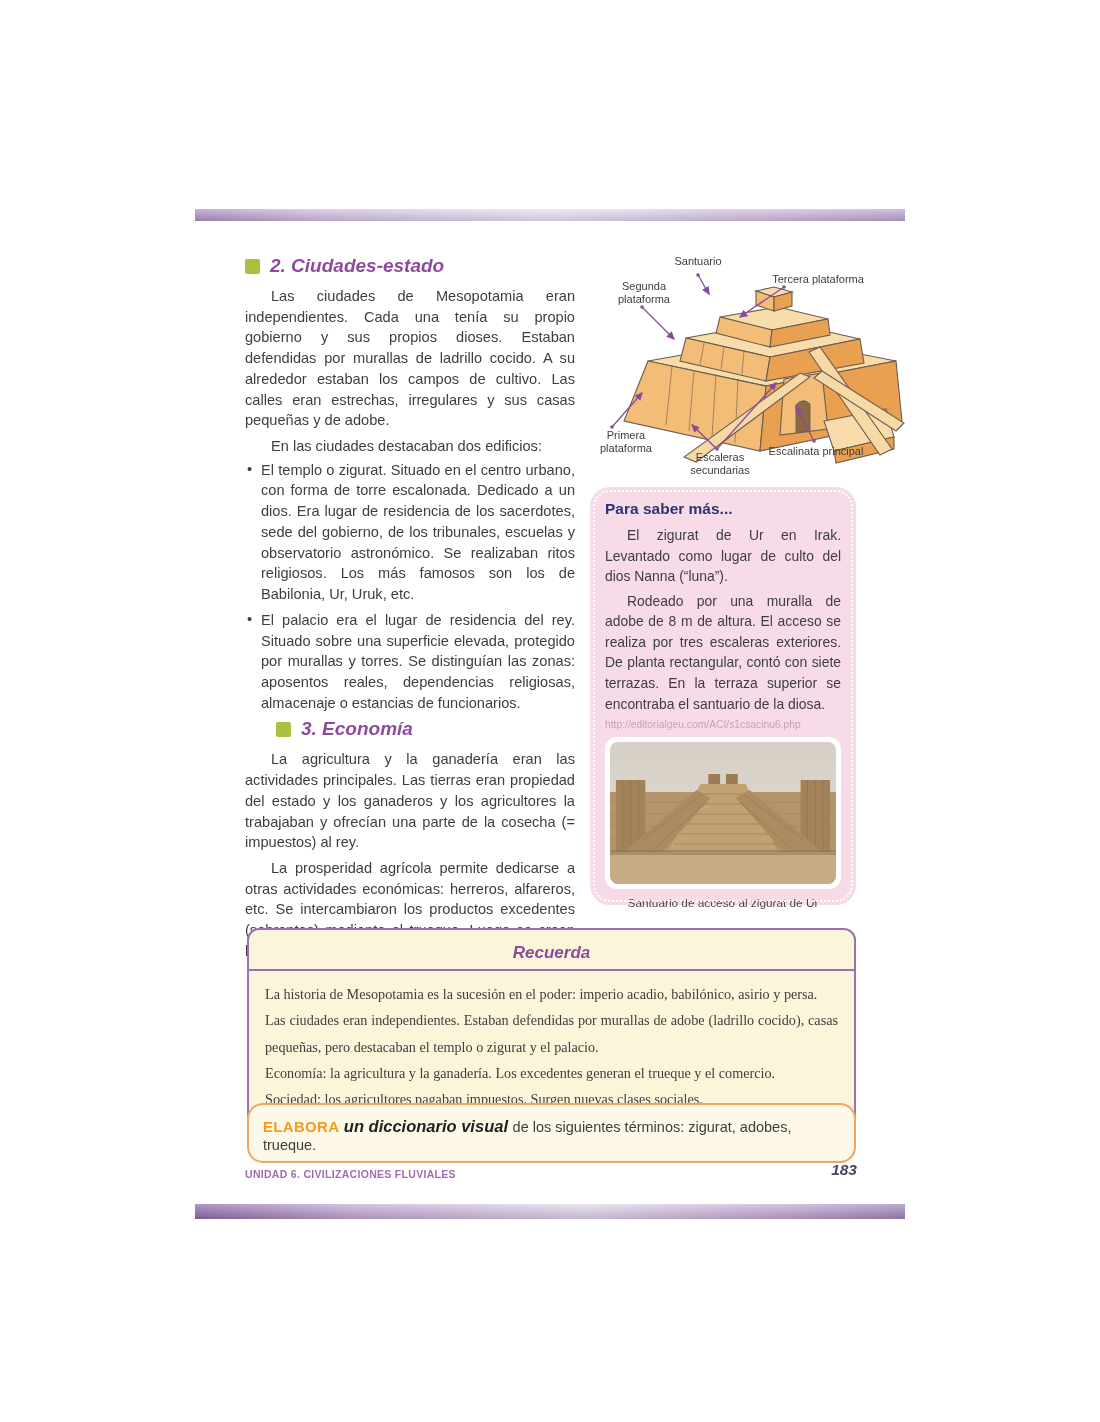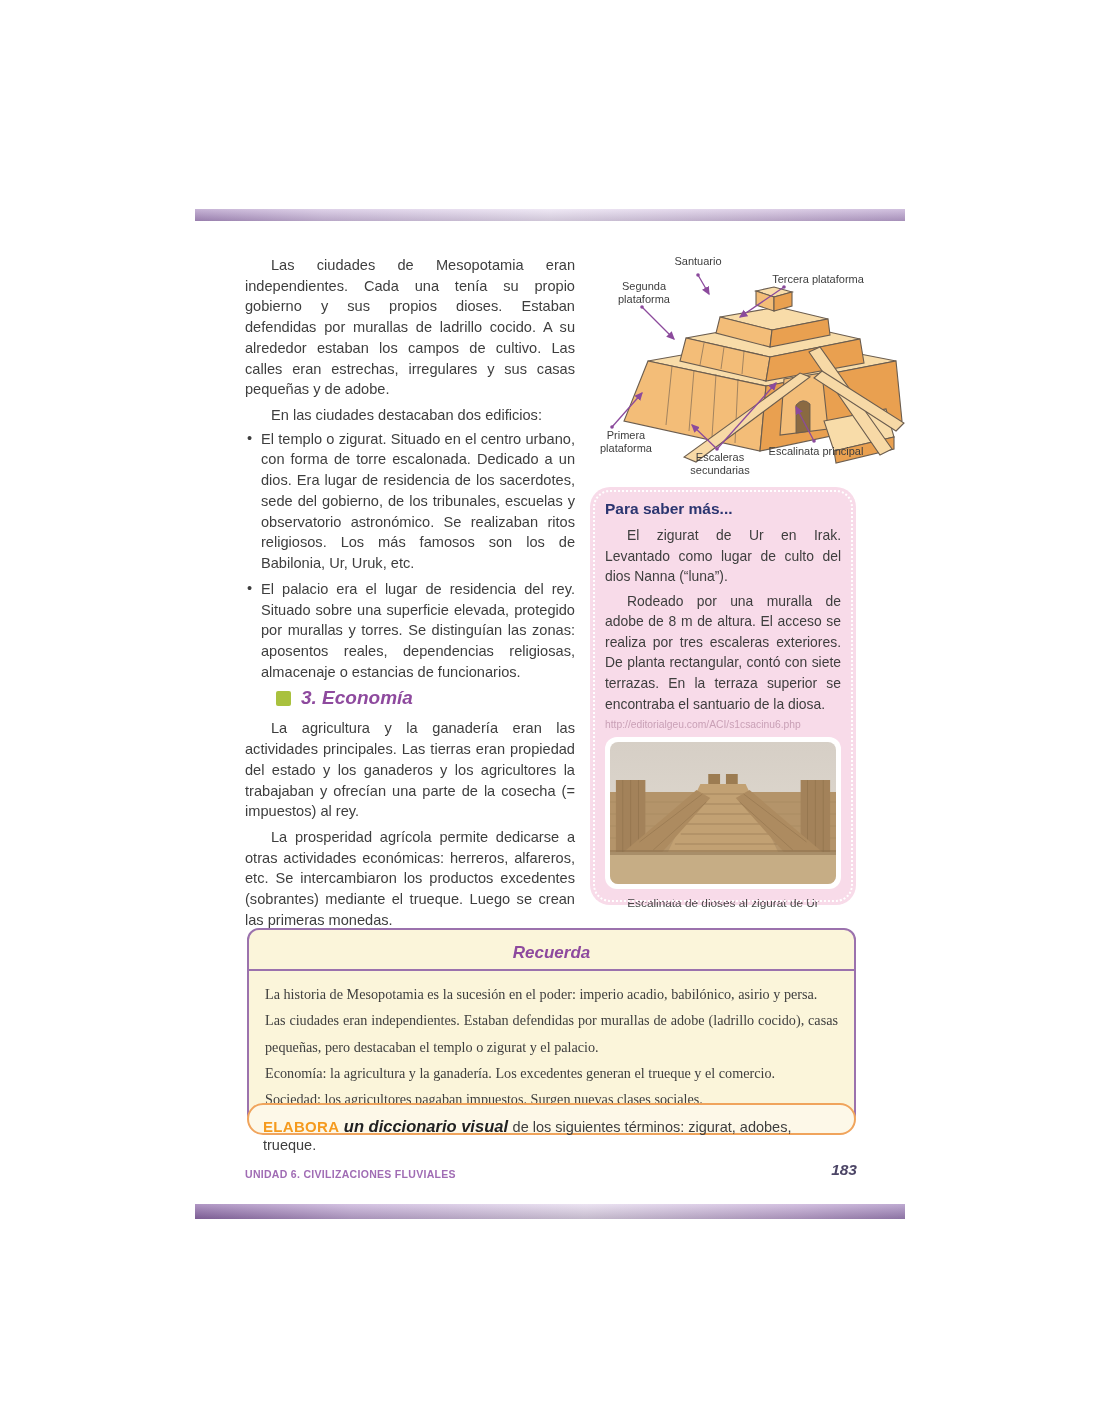--- a/index.html
+++ b/index.html
@@ -50,21 +50,21 @@
 
   
   .recuerda { position:absolute; left:247px; top:928px; width:609px; background:#fbf5da;
     border:2px solid #9b72ad; border-radius:12px; }
   .recuerda .head { text-align:center; padding:13px 0 6px; border-bottom:2px solid #9b72ad;
     font-size:17px; font-weight:bold; font-style:italic; color:#8e4a9e; }
   .recuerda .body { padding:10px 16px 12px; }
   .recuerda .body p { font-size:14.2px; line-height:1.85; text-align:justify; color:#3e3e3e;font-family:Liberation Serif, serif; }
 
   
-  .elabora { position:absolute; left:247px; top:1103px; width:609px; height:32px;
+  .elabora { position:absolute; left:247px; top:1103px; width:609px; height:60px;
     background:#fdf8e8; border:2px solid #f0a45c; border-radius:16px; padding:12px 14px 0; }
   .elabora .lab { color:#f59b1f; font-weight:bold; font-size:15px; letter-spacing:.3px; }
   .elabora .bld { font-weight:bold; font-style:italic; font-size:16.5px; color:#222; }
   .elabora .rst { font-size:14.5px; color:#3e3e3e; }
 
   
   .foot-left { position:absolute; left:245px; top:1168px; font-size:10.5px; font-weight:bold;
     color:#a06cb4; letter-spacing:.3px;text-align:right; }
   .foot-num { position:absolute; left:795px; top:1161px; width:62px; text-align:right;
     font-size:15.5px; font-weight:bold; font-style:italic; color:#4c4566; }
@@ -72,20 +72,24 @@
   b { font-weight:normal; }
 </style>
 </head>
 <body>
 
 <div class="page">
 
   <div class="bar-top"></div>
 
   <div class="col-left">
+    <h2 class="sec">
+      <span class="sq"></span>
+      <span>2. Ciudades-estado</span>
+    </h2>
     <p>Las ciudades de Mesopotamia eran independientes. Cada una tenía su propio gobierno y sus propios dioses. Estaban defendidas por murallas de ladrillo cocido. A su alrededor estaban los campos de cultivo. Las calles eran estrechas, irregulares y sus casas pequeñas y de adobe.</p>
     <p class="noindent-gap">En las ciudades destacaban dos edificios:</p>
     <ul class="edif">
       <li><span>El </span><b>templo</b><span> o </span><b>zigurat</b><span>. Situado en el centro urbano, con forma de torre escalonada. Dedicado a un dios. Era lugar de residencia de los sacerdotes, sede del gobierno, de los tribunales, escuelas y observatorio astronómico. Se realizaban ritos religiosos. Los más famosos son los de Babilonia, Ur, Uruk, etc.</span></li>
       <li><span>El </span><b>palacio</b><span> era el lugar de residencia del rey. Situado sobre una superficie elevada, protegido por murallas y torres. Se distinguían las zonas: aposentos reales, dependencias religiosas, almacenaje o estancias de funcionarios.</span></li>
     </ul>
     <h2 class="sec mt">
       <span class="sq"></span>
       <span>3. Economía</span>
     </h2>
@@ -178,21 +182,21 @@
         <polygon points="92,42 138,42 172,112 58,112" fill="#c2a173"></polygon>
         <path d="M88,52 H142 M84,62 H148 M80,72 H154 M76,82 H160 M72,92 H166 M66,102 H172" stroke="#8f734e" stroke-width="1.2" opacity=".55" fill="none"></path>
         <polygon points="14,110 88,48 102,56 46,118" fill="#ad8b60"></polygon>
         <path d="M30,100 L94,52 M44,108 L98,60" stroke="#8a6c47" stroke-width="1" opacity=".45"></path>
         <polygon points="216,110 142,48 128,56 184,118" fill="#ad8b60"></polygon>
         <path d="M200,100 L136,52 M186,108 L132,60" stroke="#8a6c47" stroke-width="1" opacity=".45"></path>
         <rect x="0" y="110" width="230" height="32" fill="#c6ad85"></rect>
         <rect x="0" y="108" width="230" height="5" fill="#8a6f4d" opacity=".5"></rect>
       </svg>
     </div>
-    <div class="caption">Escalinata de dioses al zigurat de Ur</div>
+    <div class="caption">Santuario de acceso al zigurat de Ur</div>
   </div>
 
   <div class="recuerda">
     <div class="head">Recuerda</div>
     <div class="body">
       <p>La historia de Mesopotamia es la sucesión en el poder: imperio acadio, babilónico, asirio y persa.</p>
       <p>Las ciudades eran independientes. Estaban defendidas por murallas de adobe (ladrillo cocido), casas pequeñas, pero destacaban el templo o zigurat y el palacio.</p>
       <p>Economía: la agricultura y la ganadería. Los excedentes generan el trueque y el comercio.</p>
       <p>Sociedad: los agricultores pagaban impuestos. Surgen nuevas clases sociales.</p>
     </div>

